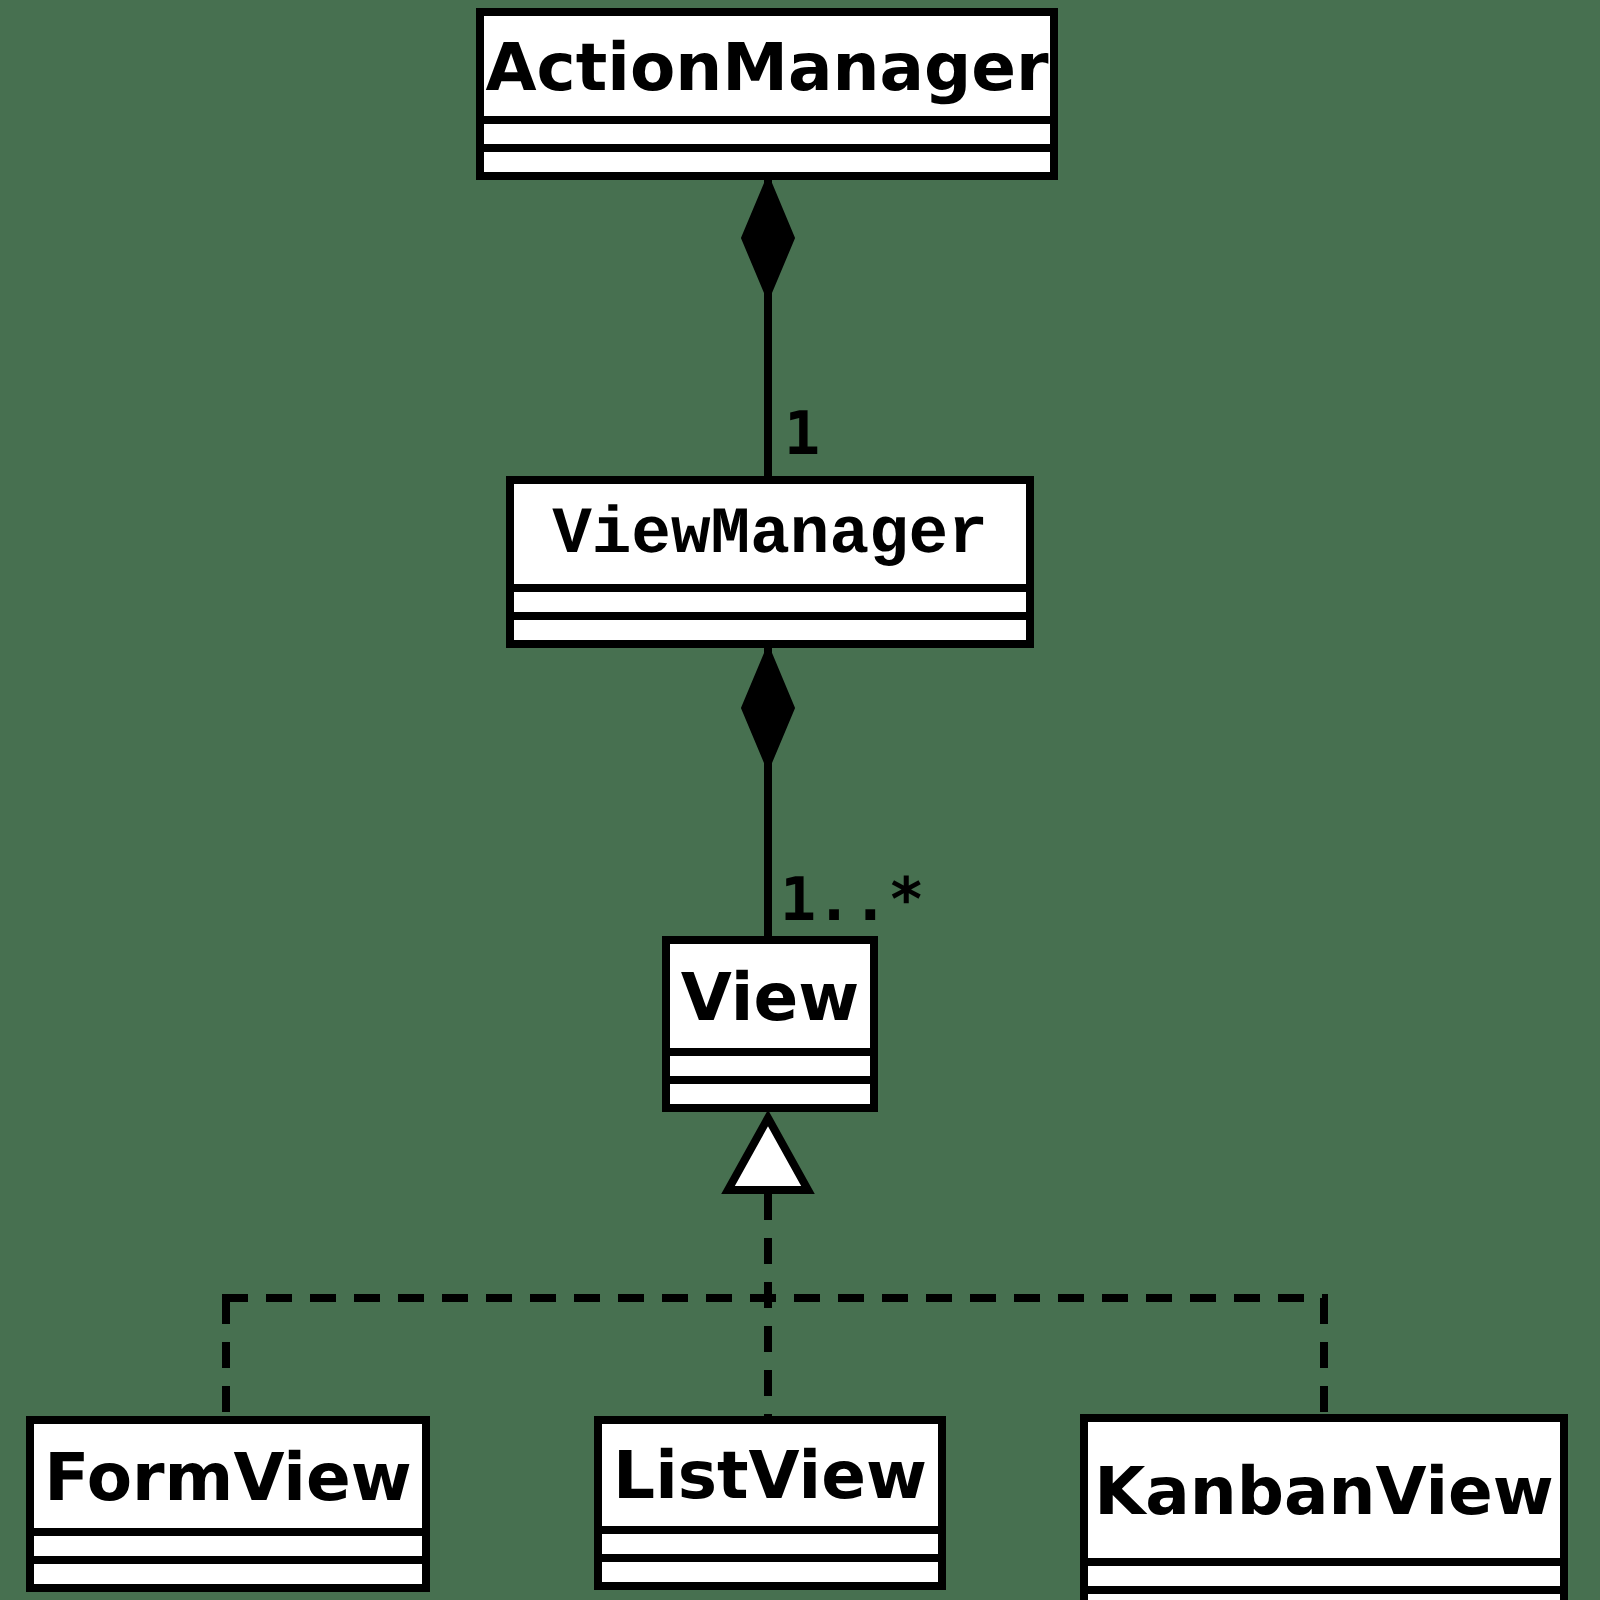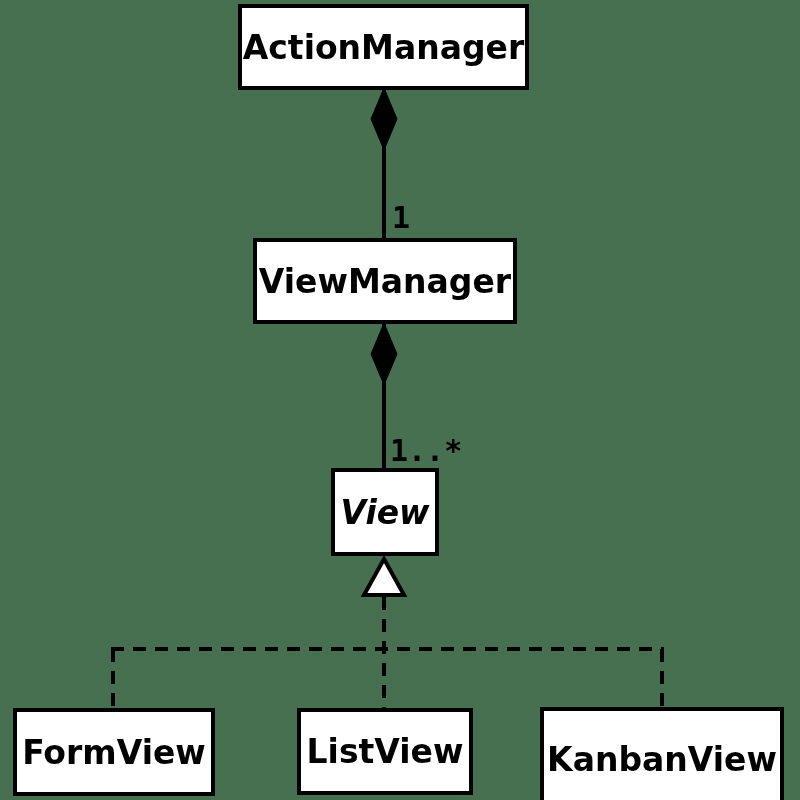--- a/index.html
+++ b/index.html
@@ -27,36 +27,35 @@
     width: 800px;
     height: 800px;
     display: block;
   }
   .uml-class {
     position: absolute;
     box-sizing: border-box;
     background: #ffffff;
     border: 4px solid #000000;
     display: flex;
-    flex-direction: row;
+    flex-direction: column;
     text-align: right;
   }
   .uml-name {
     flex: 1;
     display: flex;
     align-items: center;
     justify-content: center;
     font-weight: bold;
     font-size: 33px;
     color: #000000;
     white-space: nowrap;
     line-height: 1;
   }
   .uml-name.abstract {
-    font-style: italic;
   }
   .uml-compartment {
     height: 10px;
     border-top: 4px solid #000000;
     background: #ffffff;
   }
   .mult-label {
     position: absolute;
     font-family: "DejaVu Sans Mono", monospace;
     font-weight: bold;
@@ -85,21 +84,21 @@
 
   <span class="mult-label" style="left:392px; top:203px;">1</span>
   <span class="mult-label" style="left:390px; top:436px;">1..*</span>
 
   <div class="uml-class" style="left:238px; top:4px; width:291px; height:86px;">
     <div class="uml-name">ActionManager</div>
     <div class="uml-compartment"></div>
     <div class="uml-compartment"></div>
   </div>
 
-  <div class="uml-class" style="left:253px; top:238px; width:264px; height:86px;">
+  <div class="uml-class" style="left:253px; top:238px; width:264px; height:86px;font-family:Liberation Mono, monospace;">
     <div class="uml-name">ViewManager</div>
     <div class="uml-compartment"></div>
     <div class="uml-compartment"></div>
   </div>
 
   <div class="uml-class" style="left:331px; top:468px; width:108px; height:88px;">
     <div class="uml-name abstract">View</div>
     <div class="uml-compartment"></div>
     <div class="uml-compartment"></div>
   </div>

